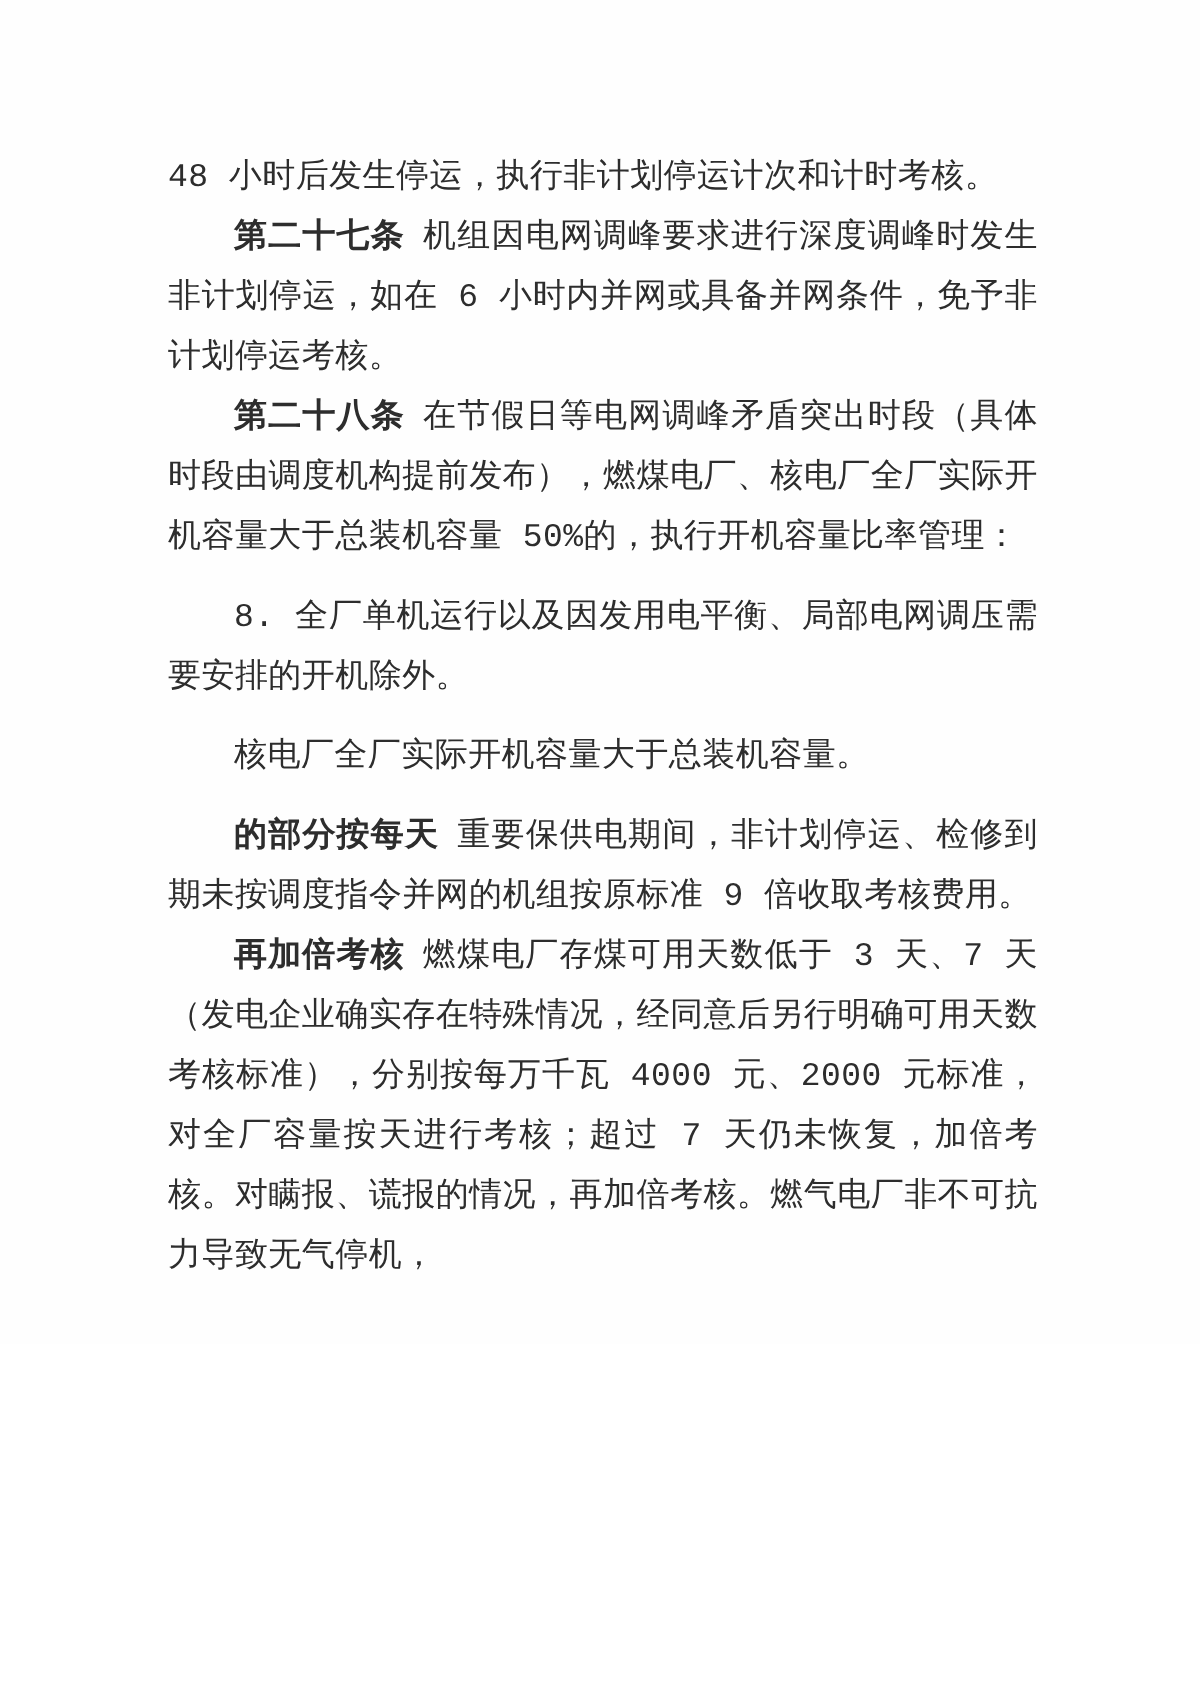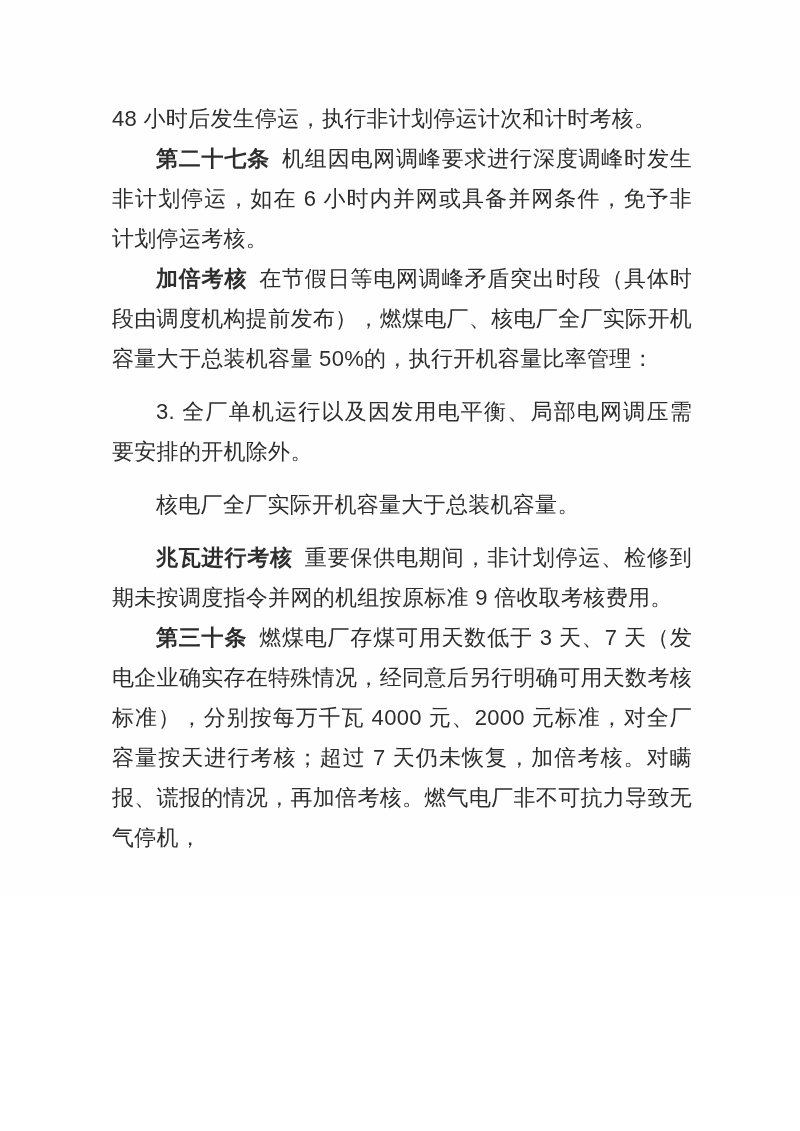--- a/index.html
+++ b/index.html
@@ -5,21 +5,21 @@
   html, body {
     margin: 0;
     padding: 0;
     background: #ffffff;
   }
   .page {
     position: relative;
     width: 800px;
     height: 896px;
     background: #fefefe;
-    font-family: Liberation Sans, sans-serif;
+    font-family: Liberation Mono, monospace;
     color: #2d2d2d;
     overflow: hidden;
   }
   .content {
     position: absolute;
     top: 99px;
     left: 112px;
     width: 580px;
     font-size: 22px;
     line-height: 40px;
@@ -57,33 +57,33 @@
 <div class="page">
   <div class="content">
 
     <p class="para">48 小时后发生停运，执行非计划停运计次和计时考核。</p>
 
     <p class="para indent">
       <b class="article">第二十七条</b><span>机组因电网调峰要求进行深度调峰时发生非计划停运，如在 6 小时内并网或具备并网条件，免予非计划停运考核。</span>
     </p>
 
     <p class="para indent">
-      <b class="article">加倍考核</b><span>在节假日等电网调峰矛盾突出时段（具体时段由调度机构提前发布），燃煤电厂、核电厂全厂实际开机容量大于总装机容量 50%的，执行开机容量比率管理：</span>
+      <b class="article">第二十八条</b><span>在节假日等电网调峰矛盾突出时段（具体时段由调度机构提前发布），燃煤电厂、核电厂全厂实际开机容量大于总装机容量 50%的，执行开机容量比率管理：</span>
     </p>
 
 
 
-    <p class="para indent sp">3. 全厂单机运行以及因发用电平衡、局部电网调压需要安排的开机除外。</p>
+    <p class="para indent sp">8. 全厂单机运行以及因发用电平衡、局部电网调压需要安排的开机除外。</p>
 
     <p class="para indent sp">核电厂全厂实际开机容量大于总装机容量。</p>
 
     <p class="para indent sp">
-      <b class="article">兆瓦进行考核</b><span>重要保供电期间，非计划停运、检修到期未按调度指令并网的机组按原标准 9 倍收取考核费用。</span>
+      <b class="article">的部分按每天</b><span>重要保供电期间，非计划停运、检修到期未按调度指令并网的机组按原标准 9 倍收取考核费用。</span>
     </p>
 
     <p class="para indent">
-      <b class="article">第三十条</b><span>燃煤电厂存煤可用天数低于 3 天、7 天（发电企业确实存在特殊情况，经同意后另行明确可用天数考核标准），分别按每万千瓦 4000 元、2000 元标准，对全厂容量按天进行考核；超过 7 天仍未恢复，加倍考核。对瞒报、谎报的情况，再加倍考核。燃气电厂非不可抗力导致无气停机，</span>
+      <b class="article">再加倍考核</b><span>燃煤电厂存煤可用天数低于 3 天、7 天（发电企业确实存在特殊情况，经同意后另行明确可用天数考核标准），分别按每万千瓦 4000 元、2000 元标准，对全厂容量按天进行考核；超过 7 天仍未恢复，加倍考核。对瞒报、谎报的情况，再加倍考核。燃气电厂非不可抗力导致无气停机，</span>
     </p>
 
   </div>
 
   <div class="footer">- 12 -</div>
 </div>
 
 </body></html>

